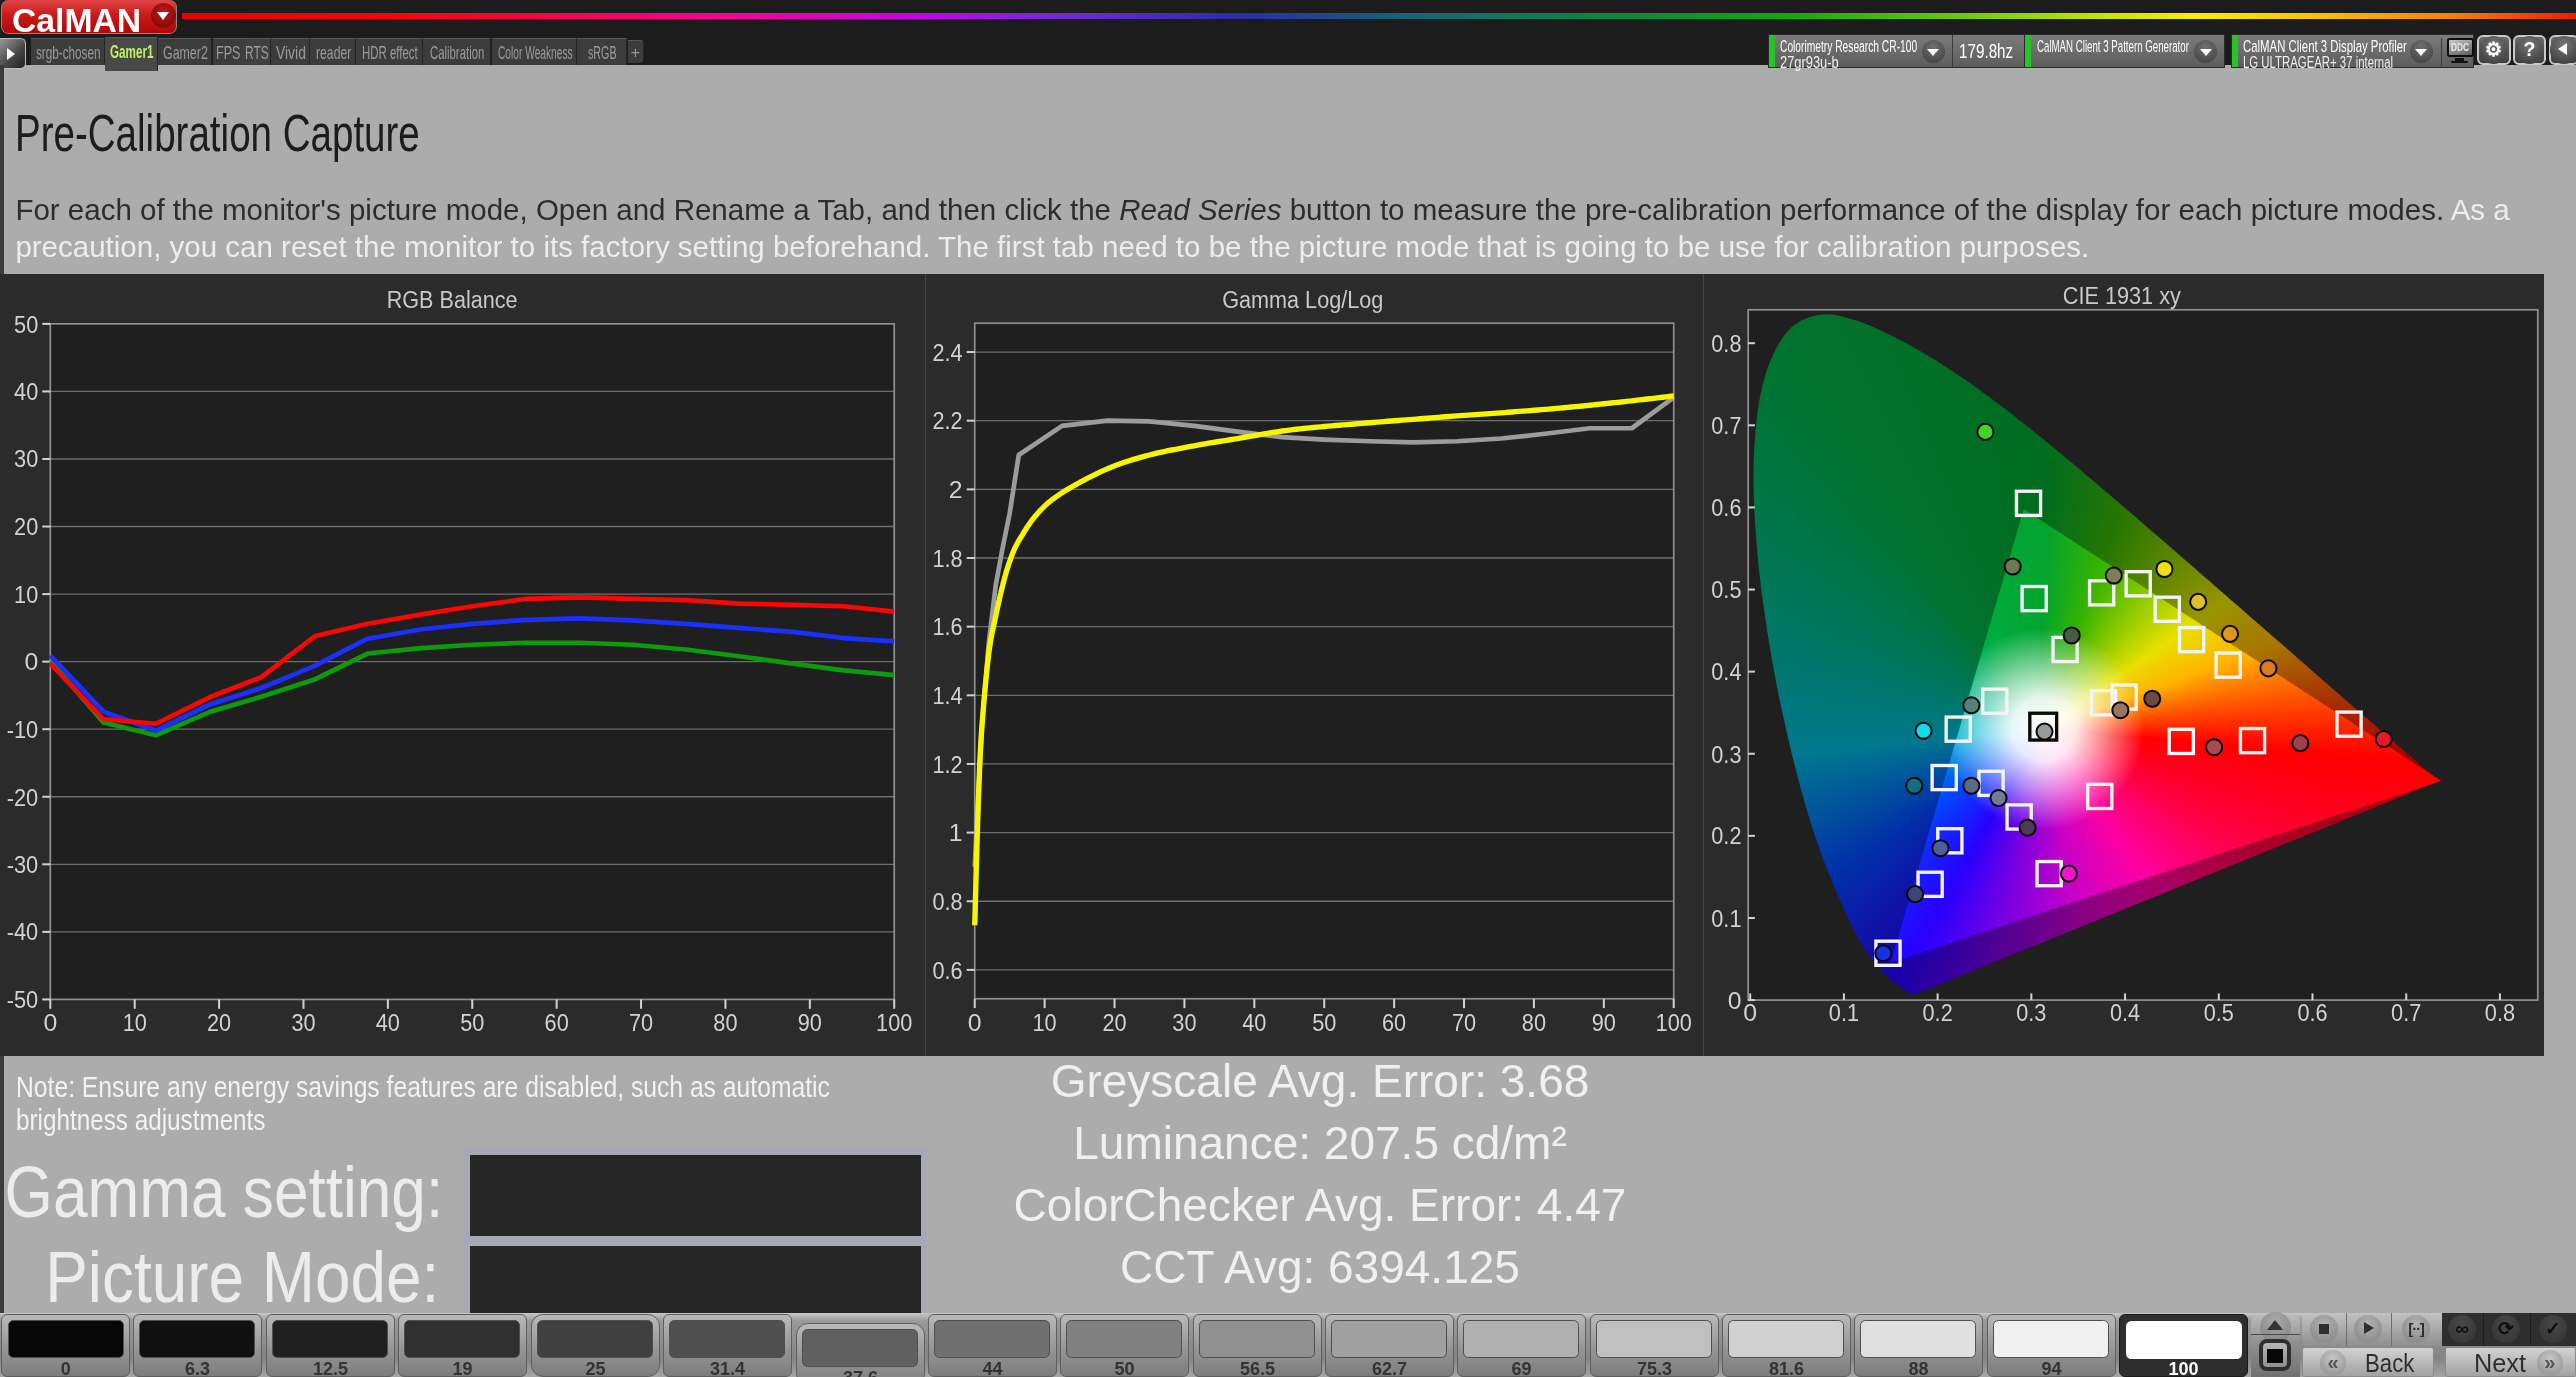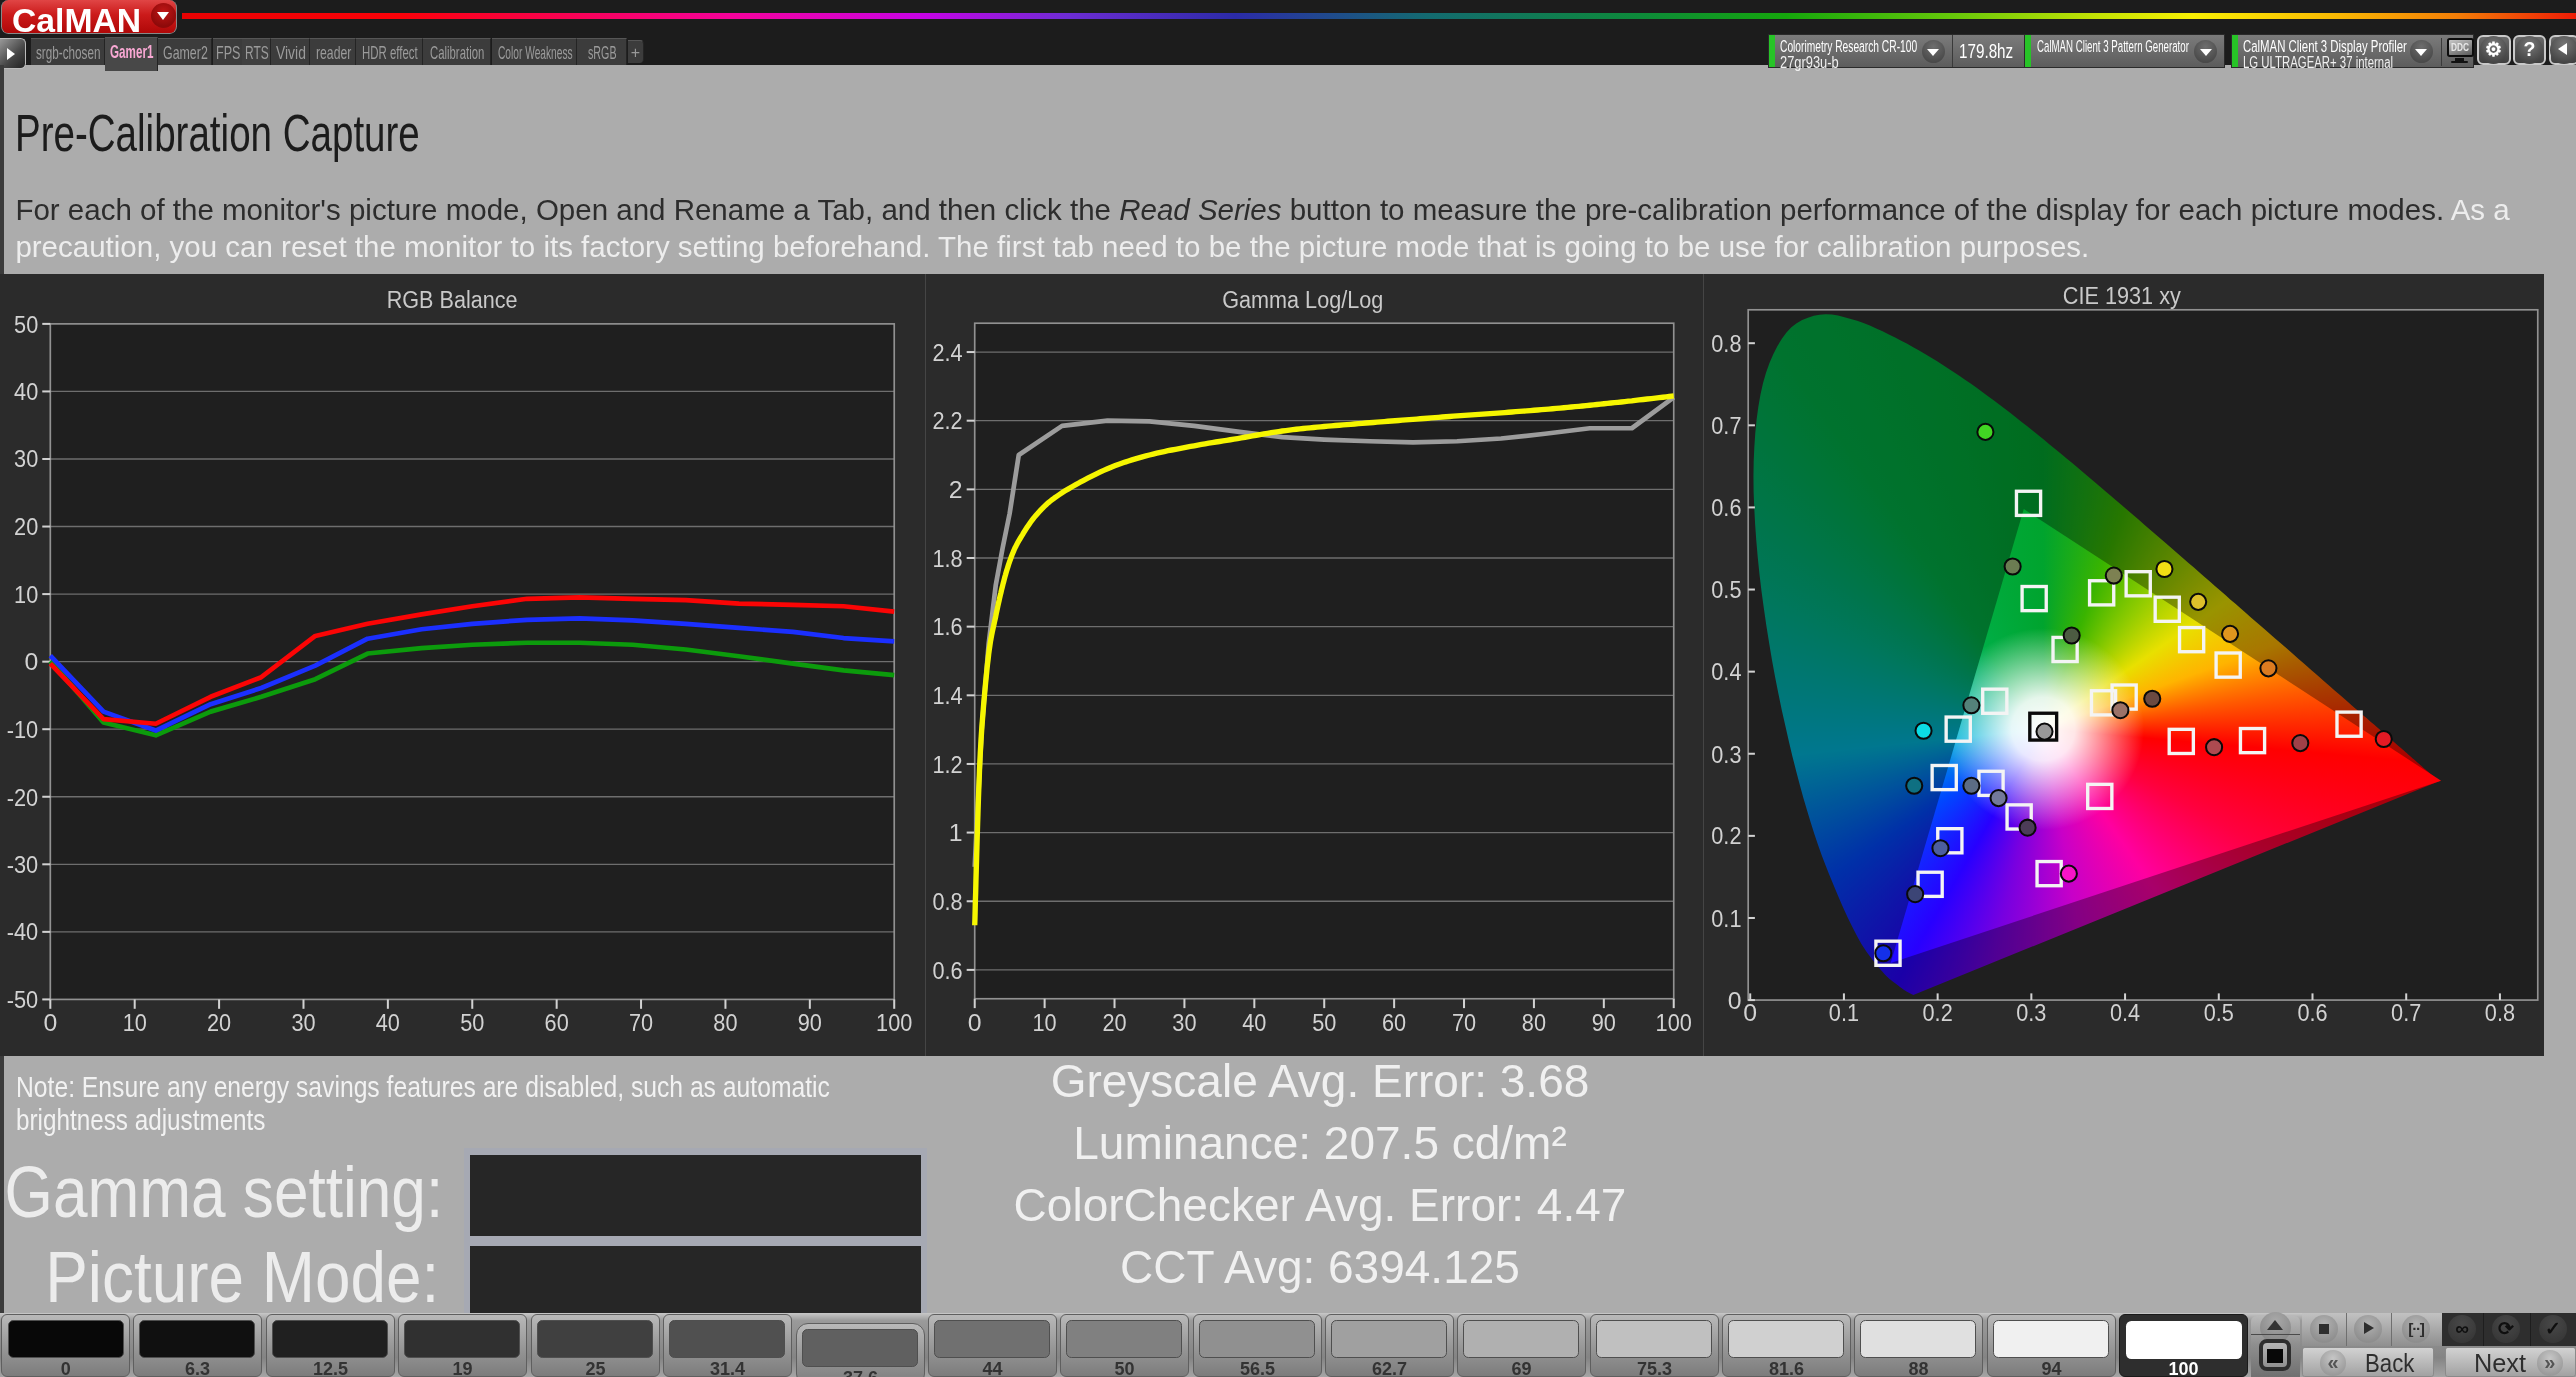--- a/index.html
+++ b/index.html
@@ -12,21 +12,21 @@
 <div class="abs" style="left:182px;top:13.4px;width:2394px;height:6px;background:linear-gradient(90deg,#e80202 0%,#fb0208 9%,#f5029b 23%,#c603e6 31%,#6d2cd4 37%,#2b2ba8 44%,#136a70 52%,#0d8a39 61%,#15a60c 67%,#67c80a 74%,#c3e204 80%,#f8ef03 84%,#f9b803 90%,#f37e07 95%,#ee1c06 100%)"></div>
 
 <div class="abs" style="left:0.7px;top:0;width:176px;height:34px;background:linear-gradient(180deg,#e04545,#cb1a1a 45%,#b00808);border-radius:7.4px;border:1.3px solid #888;border-top:none">
   <div class="abs" style="left:10.7px;top:0.7px;font-size:34px;font-weight:bold;color:#fff"><span style="display:inline-block;transform:scaleX(0.9912);transform-origin:0 50%;white-space:nowrap;">CalMAN</span></div>
   <div class="abs" style="left:149px;top:2.7px;width:25.5px;height:25.5px;border-radius:50%;background:radial-gradient(circle at 50% 35%,#c01616,#8e0a0a 70%)">
     <div class="abs" style="left:6.7px;top:9.4px;width:0;height:0;border-left:6.7px solid transparent;border-right:6.7px solid transparent;border-top:8.7px solid #fff"></div>
   </div>
 </div>
 
 <div class="abs" style="left:31px;top:38px;width:74px;height:27px;background:#3c3c3c;border-right:1.3px solid #242424;border-top:0.7px solid #565656;line-height:27px;font-size:19px;font-weight:normal;color:#9b9b9b"><span style="display:inline-block;transform:scaleX(0.6164);transform-origin:0 50%;white-space:nowrap;margin-left:5.4px;">srgb-chosen</span></div>
-<div class="abs" style="left:105px;top:37px;width:53px;height:34px;background:#484848;border-right:1.3px solid #242424;border-top:0.7px solid #565656;line-height:28px;font-size:19px;font-weight:bold;color:#f9a8d4"><span style="display:inline-block;transform:scaleX(0.6136);transform-origin:0 50%;white-space:nowrap;margin-left:5px;">Gamer1</span></div>
+<div class="abs" style="left:105px;top:37px;width:53px;height:34px;background:#484848;border-right:1.3px solid #242424;border-top:0.7px solid #565656;line-height:28px;font-size:19px;font-weight:bold;color:#bef264"><span style="display:inline-block;transform:scaleX(0.6136);transform-origin:0 50%;white-space:nowrap;margin-left:5px;">Gamer1</span></div>
 <div class="abs" style="left:158px;top:38px;width:54px;height:27px;background:#3c3c3c;border-right:1.3px solid #242424;border-top:0.7px solid #565656;line-height:27px;font-size:19px;font-weight:normal;color:#9b9b9b"><span style="display:inline-block;transform:scaleX(0.6524);transform-origin:0 50%;white-space:nowrap;margin-left:5px;">Gamer2</span></div>
 <div class="abs" style="left:213px;top:38px;width:29.5px;height:27px;background:#3c3c3c;border-right:1.3px solid #242424;border-top:0.7px solid #565656;line-height:27px;font-size:19px;font-weight:normal;color:#9b9b9b"><span style="display:inline-block;transform:scaleX(0.6611);transform-origin:0 50%;white-space:nowrap;margin-left:2.7px;">FPS</span></div>
 <div class="abs" style="left:242px;top:38px;width:29px;height:27px;background:#404040;border-right:1.3px solid #242424;border-top:0.7px solid #565656;line-height:27px;font-size:19px;font-weight:normal;color:#9b9b9b"><span style="display:inline-block;transform:scaleX(0.6306);transform-origin:0 50%;white-space:nowrap;margin-left:2.7px;">RTS</span></div>
 <div class="abs" style="left:271px;top:38px;width:39px;height:27px;background:#3c3c3c;border-right:1.3px solid #242424;border-top:0.7px solid #565656;line-height:27px;font-size:19px;font-weight:normal;color:#9b9b9b"><span style="display:inline-block;transform:scaleX(0.7310);transform-origin:0 50%;white-space:nowrap;margin-left:4.7px;">Vivid</span></div>
 <div class="abs" style="left:310px;top:38px;width:46px;height:27px;background:#3c3c3c;border-right:1.3px solid #242424;border-top:0.7px solid #565656;line-height:27px;font-size:19px;font-weight:normal;color:#9b9b9b"><span style="display:inline-block;transform:scaleX(0.6422);transform-origin:0 50%;white-space:nowrap;margin-left:5.7px;">reader</span></div>
 <div class="abs" style="left:356px;top:38px;width:67px;height:27px;background:#3c3c3c;border-right:1.3px solid #242424;border-top:0.7px solid #565656;line-height:27px;font-size:19px;font-weight:normal;color:#9b9b9b"><span style="display:inline-block;transform:scaleX(0.6010);transform-origin:0 50%;white-space:nowrap;margin-left:6px;">HDR effect</span></div>
 <div class="abs" style="left:423px;top:38px;width:68px;height:27px;background:#3c3c3c;border-right:1.3px solid #242424;border-top:0.7px solid #565656;line-height:27px;font-size:19px;font-weight:normal;color:#9b9b9b"><span style="display:inline-block;transform:scaleX(0.5976);transform-origin:0 50%;white-space:nowrap;margin-left:7.4px;">Calibration</span></div>
 <div class="abs" style="left:492px;top:38px;width:85px;height:27px;background:#3c3c3c;border-right:1.3px solid #242424;border-top:0.7px solid #565656;line-height:27px;font-size:19px;font-weight:normal;color:#9b9b9b"><span style="display:inline-block;transform:scaleX(0.5367);transform-origin:0 50%;white-space:nowrap;margin-left:5.7px;">Color Weakness</span></div>
 <div class="abs" style="left:577px;top:38px;width:50px;height:27px;background:#3c3c3c;border-right:1.3px solid #242424;border-top:0.7px solid #565656;line-height:27px;font-size:19px;font-weight:normal;color:#9b9b9b"><span style="display:inline-block;transform:scaleX(0.5625);transform-origin:0 50%;white-space:nowrap;margin-left:10.7px;">sRGB</span></div>
 <div class="abs" style="left:628px;top:40px;width:16px;height:23px;background:#3c3c3c;border-top:0.7px solid #565656;border-right:1.3px solid #242424;border-radius:0 4px 4px 0;text-align:center;line-height:23px;font-size:16px;color:#999">+</div>
@@ -319,21 +319,21 @@
         <div style="position:absolute;left:0;top:44px;width:100%;text-align:center;font-size:18px;font-weight:bold;color:#333">6.3</div>
       </div>
 <div style="position:absolute;left:266px;top:1.3px;width:129px;height:63px;background:linear-gradient(180deg,#b9b9b9,#969696 55%,#7c7c7c);border-radius:6px;border:0.7px solid #5f5f5f">
         <div style="position:absolute;left:5.4px;top:4.7px;width:116px;height:38px;background:rgb(32,32,32);border-radius:5.4px;border:1.3px solid #4f4f4f"></div>
         <div style="position:absolute;left:0;top:44px;width:100%;text-align:center;font-size:18px;font-weight:bold;color:#333">12.5</div>
       </div>
 <div style="position:absolute;left:398px;top:1.3px;width:129px;height:63px;background:linear-gradient(180deg,#b9b9b9,#969696 55%,#7c7c7c);border-radius:6px;border:0.7px solid #5f5f5f">
         <div style="position:absolute;left:5.4px;top:4.7px;width:116px;height:38px;background:rgb(48,48,48);border-radius:5.4px;border:1.3px solid #4f4f4f"></div>
         <div style="position:absolute;left:0;top:44px;width:100%;text-align:center;font-size:18px;font-weight:bold;color:#333">19</div>
       </div>
-<div style="position:absolute;left:531px;top:1.3px;width:129px;height:63px;background:linear-gradient(180deg,#b9b9b9,#969696 55%,#7c7c7c);border-radius:6px;border:0.7px solid #5f5f5f">
+<div style="position:absolute;left:531px;top:1.3px;width:129px;height:63px;background:linear-gradient(180deg,#b9b9b9,#969696 55%,#7c7c7c);border-radius:12px;border:0.7px solid #5f5f5f">
         <div style="position:absolute;left:5.4px;top:4.7px;width:116px;height:38px;background:rgb(64,64,64);border-radius:5.4px;border:1.3px solid #4f4f4f"></div>
         <div style="position:absolute;left:0;top:44px;width:100%;text-align:center;font-size:18px;font-weight:bold;color:#333">25</div>
       </div>
 <div style="position:absolute;left:663px;top:1.3px;width:129px;height:63px;background:linear-gradient(180deg,#b9b9b9,#969696 55%,#7c7c7c);border-radius:6px;border:0.7px solid #5f5f5f">
         <div style="position:absolute;left:5.4px;top:4.7px;width:116px;height:38px;background:rgb(80,80,80);border-radius:5.4px;border:1.3px solid #4f4f4f"></div>
         <div style="position:absolute;left:0;top:44px;width:100%;text-align:center;font-size:18px;font-weight:bold;color:#333">31.4</div>
       </div>
 <div style="position:absolute;left:796px;top:10px;width:129px;height:63px;background:linear-gradient(180deg,#b9b9b9,#969696 55%,#7c7c7c);border-radius:12px;border:0.7px solid #5f5f5f">
         <div style="position:absolute;left:5.4px;top:4.7px;width:116px;height:38px;background:rgb(96,96,96);border-radius:5.4px;border:1.3px solid #4f4f4f"></div>
         <div style="position:absolute;left:0;top:44px;width:100%;text-align:center;font-size:18px;font-weight:bold;color:#333">37.6</div>

